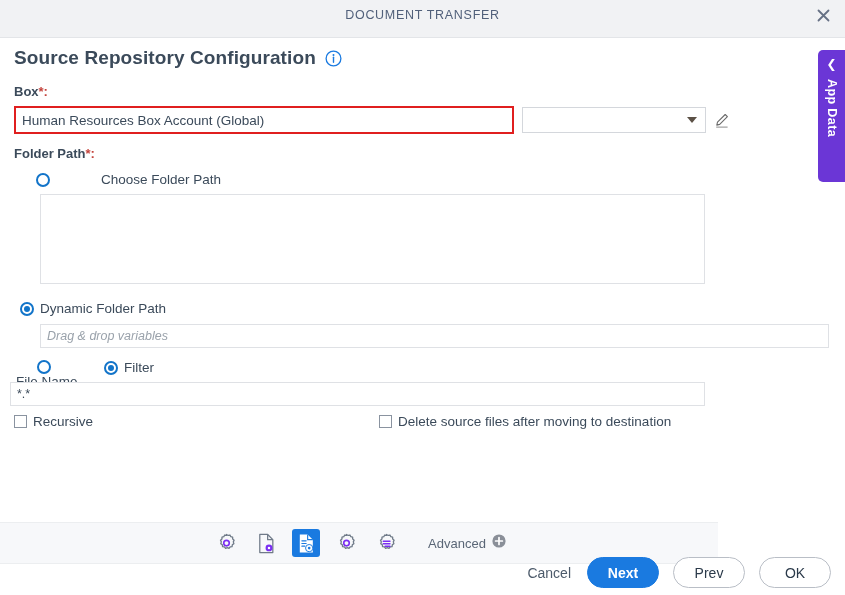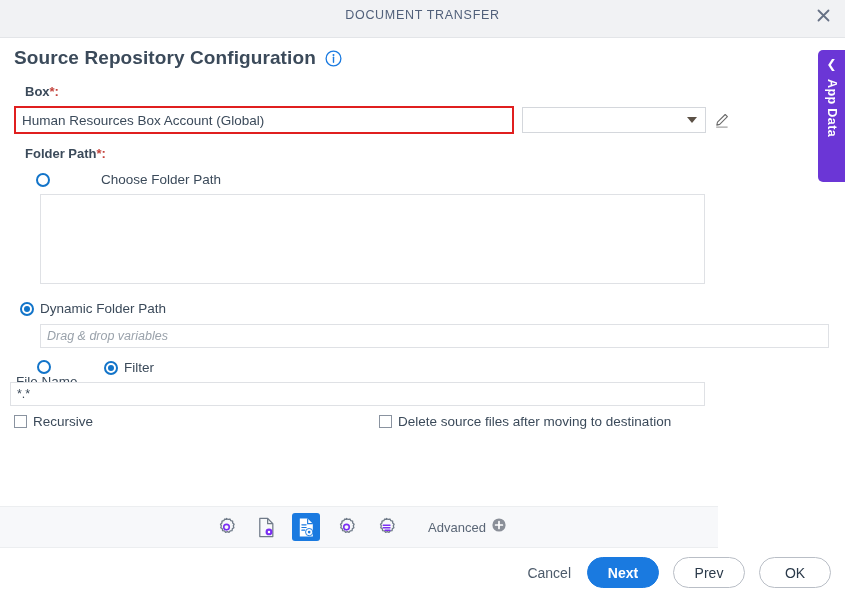--- a/index.html
+++ b/index.html
@@ -65,21 +65,21 @@
   
   .form {
     position: absolute;
     left: 0; top: 84px;
     width: 812px;
   }
   .field-label {
     font-size: 13px;
     font-weight: bold;
     color: #3b4a5a;
-    margin-left: 25px;
+    margin-left: 14px;
   }
   .req { color: #c4433c; font-weight: bold; }
 
   .row-box {
     position: absolute;
     left: 0; top: 22px;
     width: 812px; height: 28px;
   }
   .box-input {
     position: absolute;
@@ -241,21 +241,21 @@
     font-weight: bold;
     letter-spacing: 0.4px;
     writing-mode: vertical-rl;
     margin-top: 9px;
     white-space: nowrap;
   }
 
   
   .toolbar {
     position: absolute;
-    left: 0; bottom: 47px;
+    left: 0; bottom: 31px;
     width: 718px; height: 42px;
     background: #f7f8fa;
     border-top: 1px solid #eceef0;
     border-bottom: 1px solid #eceef0;
     display: flex;
     align-items: center;
     justify-content: center;
     gap: 12px;
     margin-top: 41px;
   }

